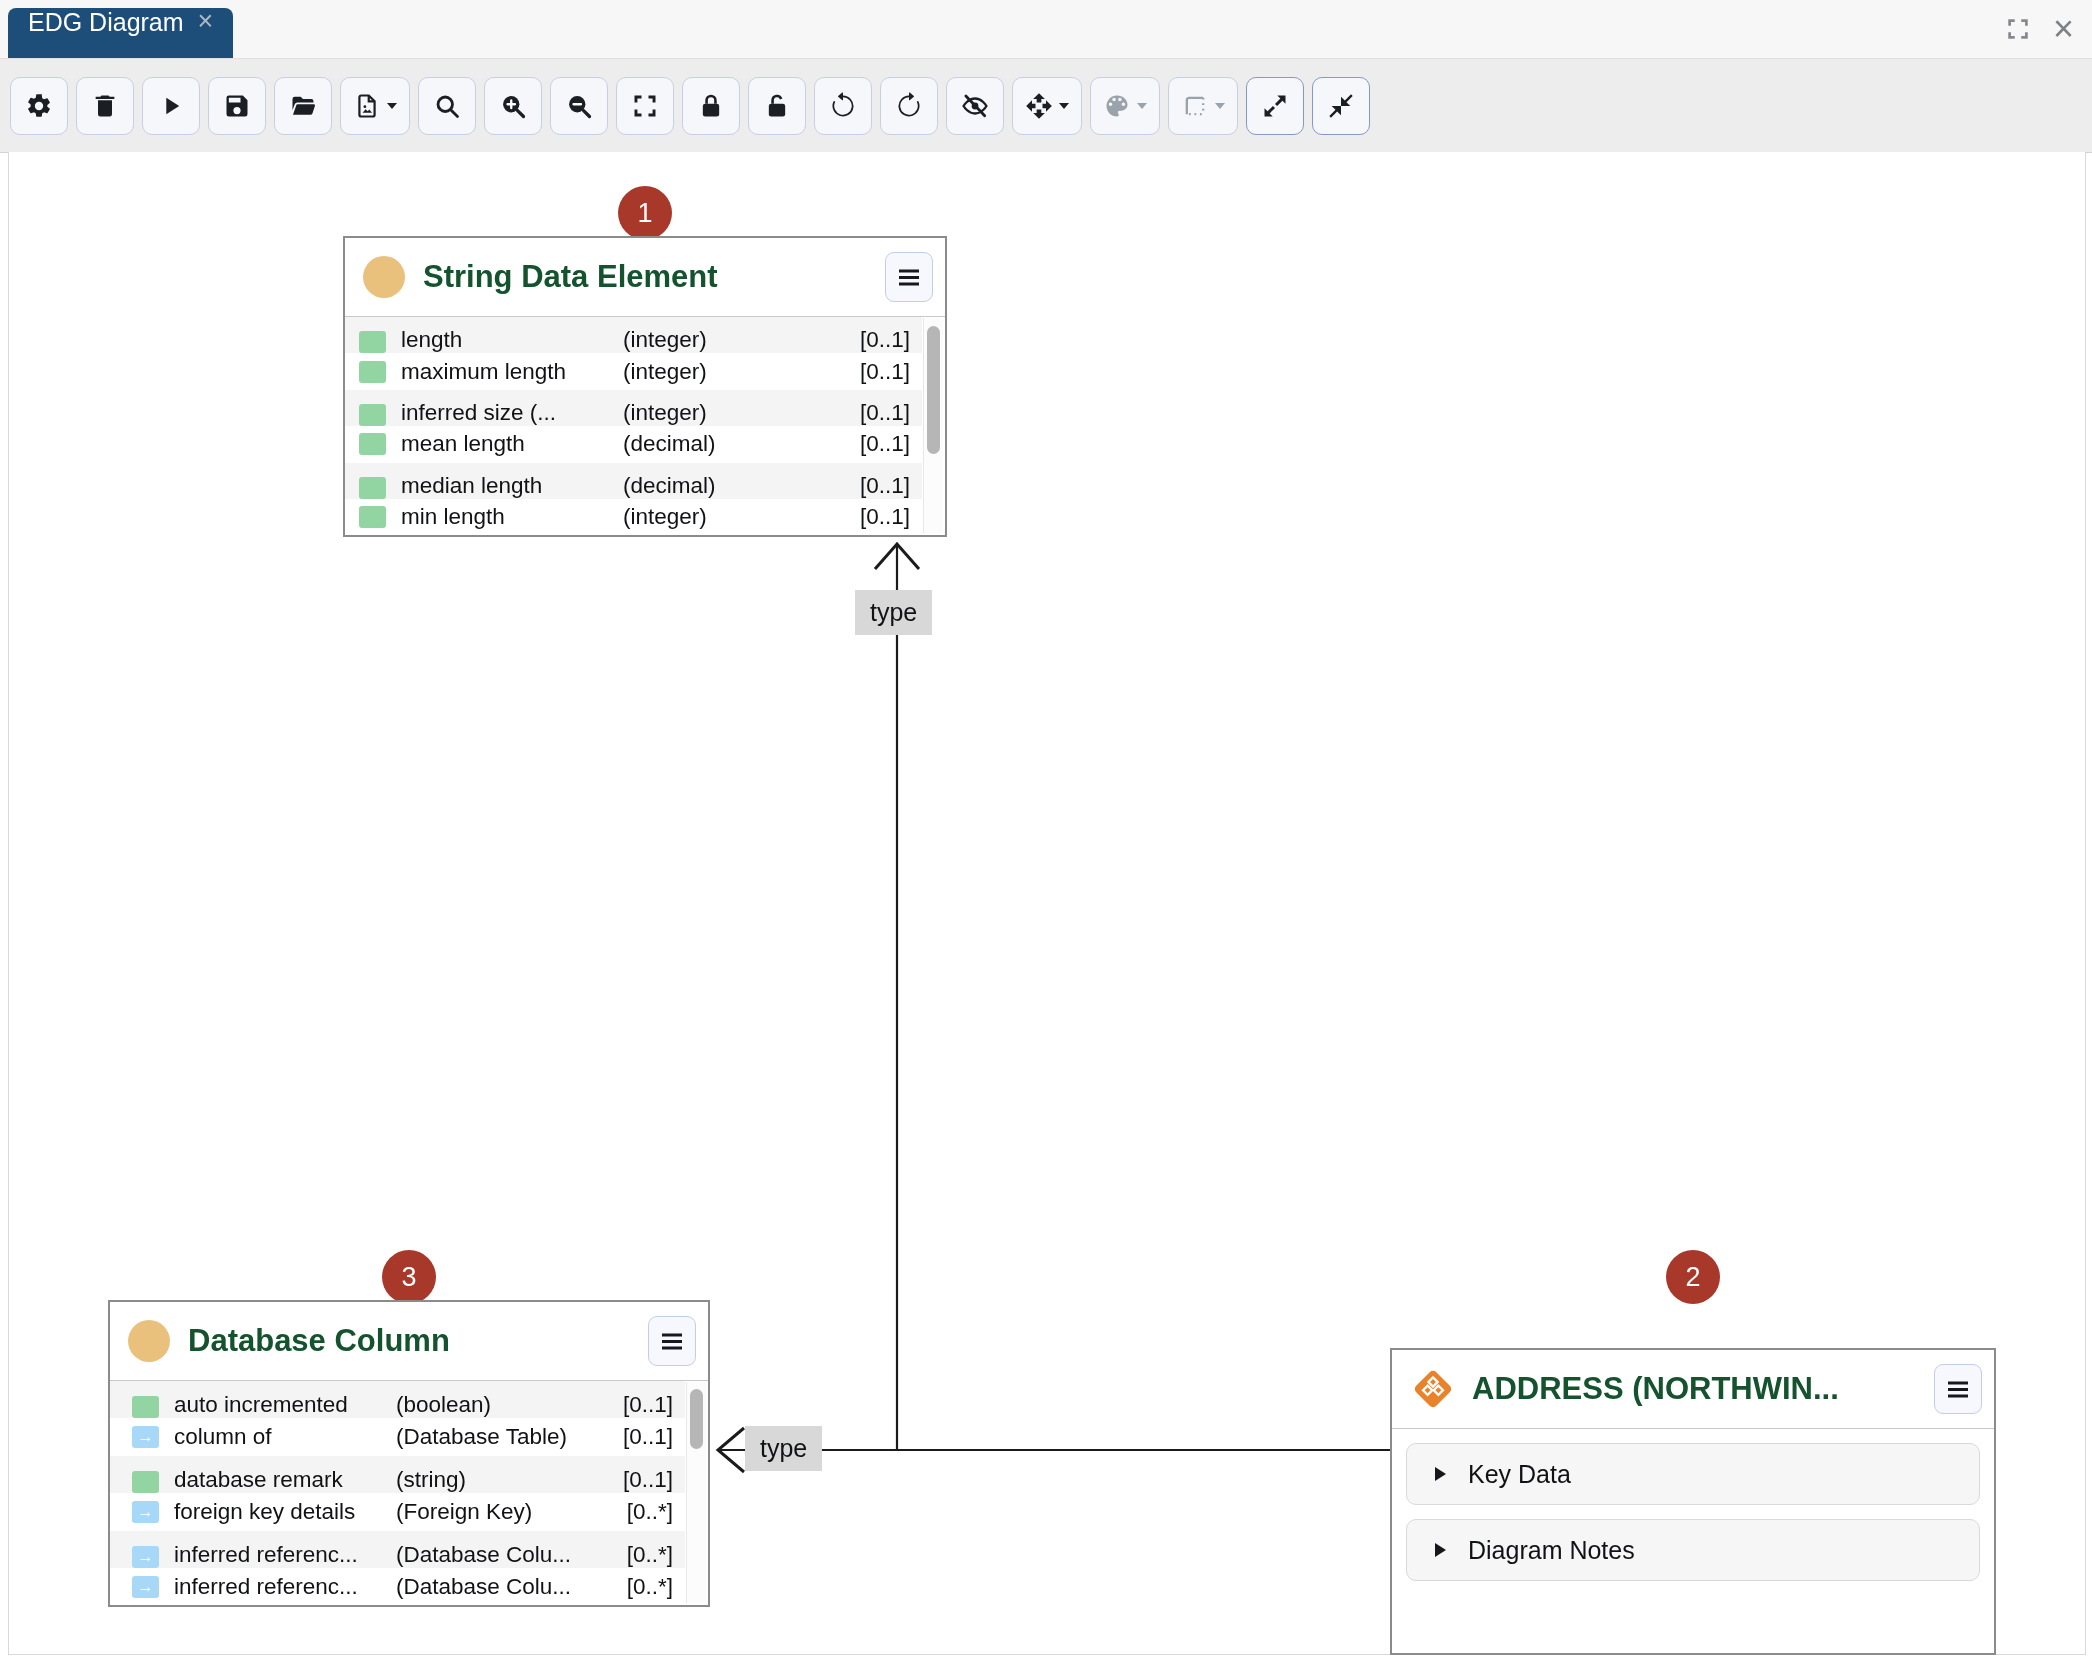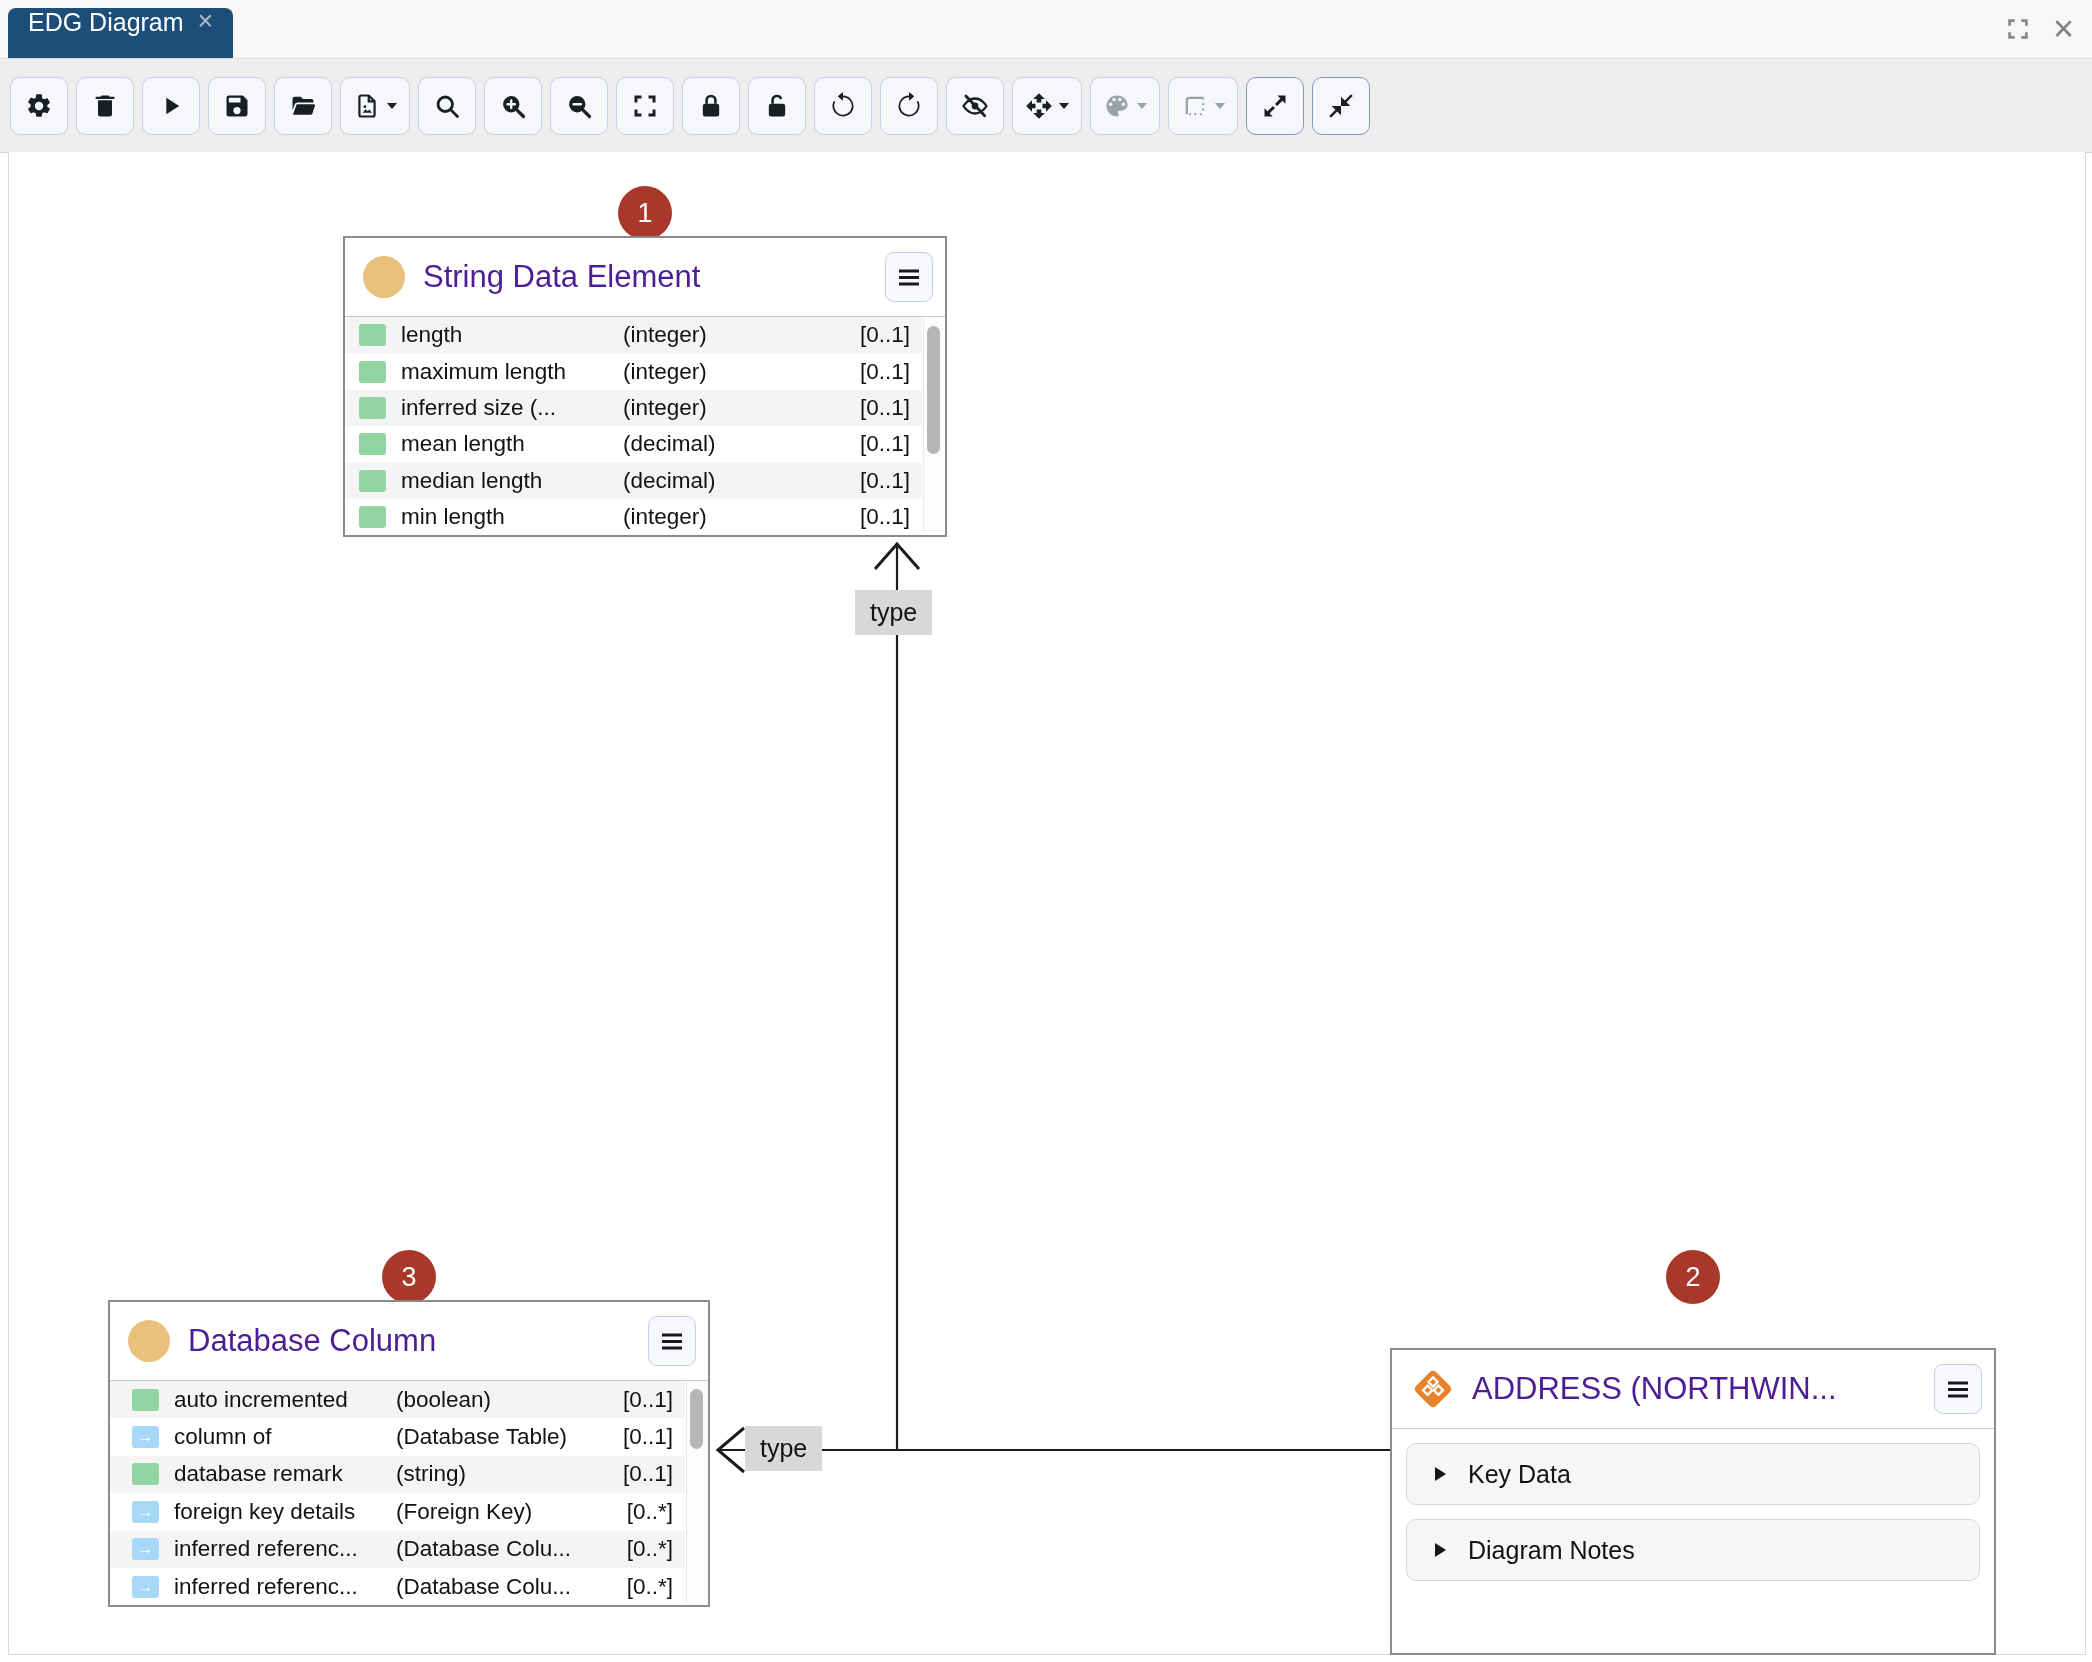--- a/index.html
+++ b/index.html
@@ -37,28 +37,28 @@
          color:#fff;font-size:27px;display:flex;align-items:center;justify-content:center;}
   .bg1{left:618px;top:186px;} .bg2{left:1666px;top:1250px;} .bg3{left:382px;top:1250px;}
   
   .node{position:absolute;z-index:4;background:#fff;border:2px solid #8b8b8b;box-sizing:border-box;}
   .node1{left:343px;top:236px;width:604px;height:301px;}
   .node2{left:1390px;top:1300px;width:606px;height:307px;margin-top:48px;}
   .node3{left:108px;top:1300px;width:602px;height:307px;}
   .node-header{height:78px;display:flex;align-items:center;padding:0 12px 0 18px;border-bottom:1px solid #c9c9c9;background:#fff;}
   .node-dot{width:42px;height:42px;border-radius:50%;background:var(--icon_tan,#e9c17c);margin-right:18px;flex:none;}
   .node-diamond{width:46px;height:46px;margin-right:16px;flex:none;}
-  .node-title{font-size:31px;color:#4c1d95;flex:1;white-space:nowrap;overflow:hidden;}
+  .node-title{font-size:31px;color:#14532d;flex:1;white-space:nowrap;overflow:hidden;font-weight:bold;}
   .menu-btn{width:48px;height:50px;flex:none;background:#f6f8fd;border:1.5px solid #c3cde8;border-radius:9px;
             display:flex;align-items:center;justify-content:center;cursor:pointer;box-sizing:border-box;}
   .hbars{width:20px;height:3px;background:#16181b;box-shadow:0 -6.5px 0 #16181b,0 6.5px 0 #16181b;}
   .rows{position:absolute;left:0;right:23px;top:79px;bottom:0;overflow:hidden;}
   .row{height:36.4px;display:flex;align-items:center;padding-left:14px;font-size:22.5px;white-space:nowrap;}
   .node3 .row{height:37.4px;padding-left:22px;}
-  .row.alt{background:#f4f4f4;}
+  .row.alt{background:#f4f4f4;align-items:flex-end;}
   .row-icon{width:27px;height:22px;border-radius:3px;margin-right:15px;flex:none;
             display:flex;align-items:center;justify-content:center;color:#fff;font-size:16px;line-height:1;}
   .row-icon.attribute{background:var(--attr_green,#92d5a2);}
   .row-icon.relation{background:var(--rel_blue,#a8d8f8);}
   .row-name{width:222px;overflow:hidden;}
   .row-type{width:208px;overflow:hidden;}
   .row-card{margin-left:auto;padding-right:12px;}
   .scroll{position:absolute;top:80px;bottom:2px;right:2px;width:19px;background:#fcfcfc;border-left:1px solid #e8e8e8;}
   .thumb{position:absolute;left:2.5px;width:13px;border-radius:7px;background:#b6b6b6;}
   .node1 .thumb{top:8px;height:128px;}

